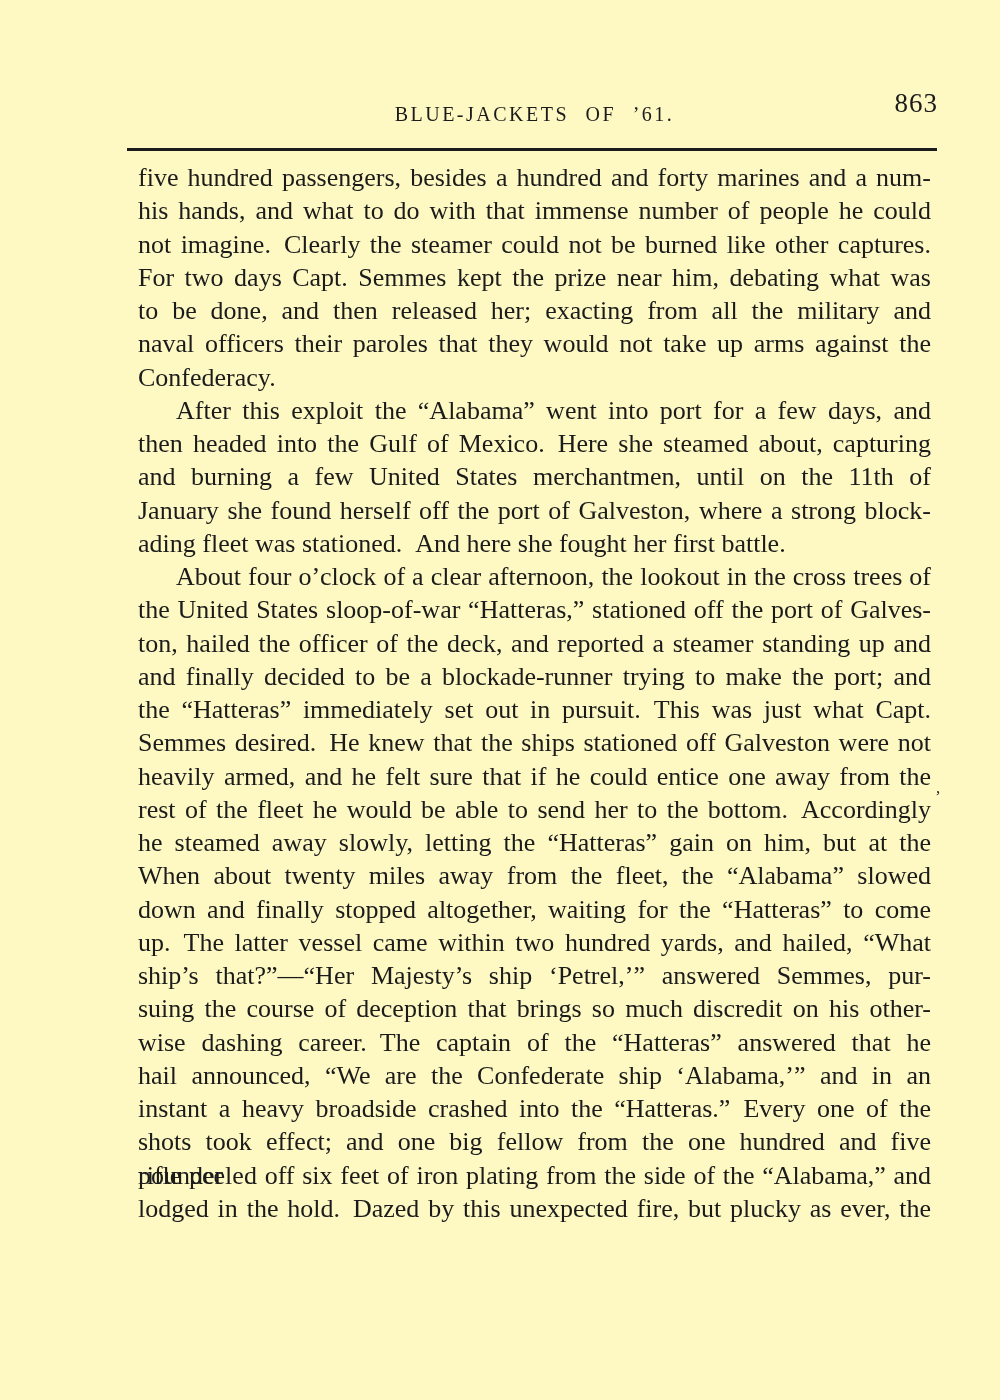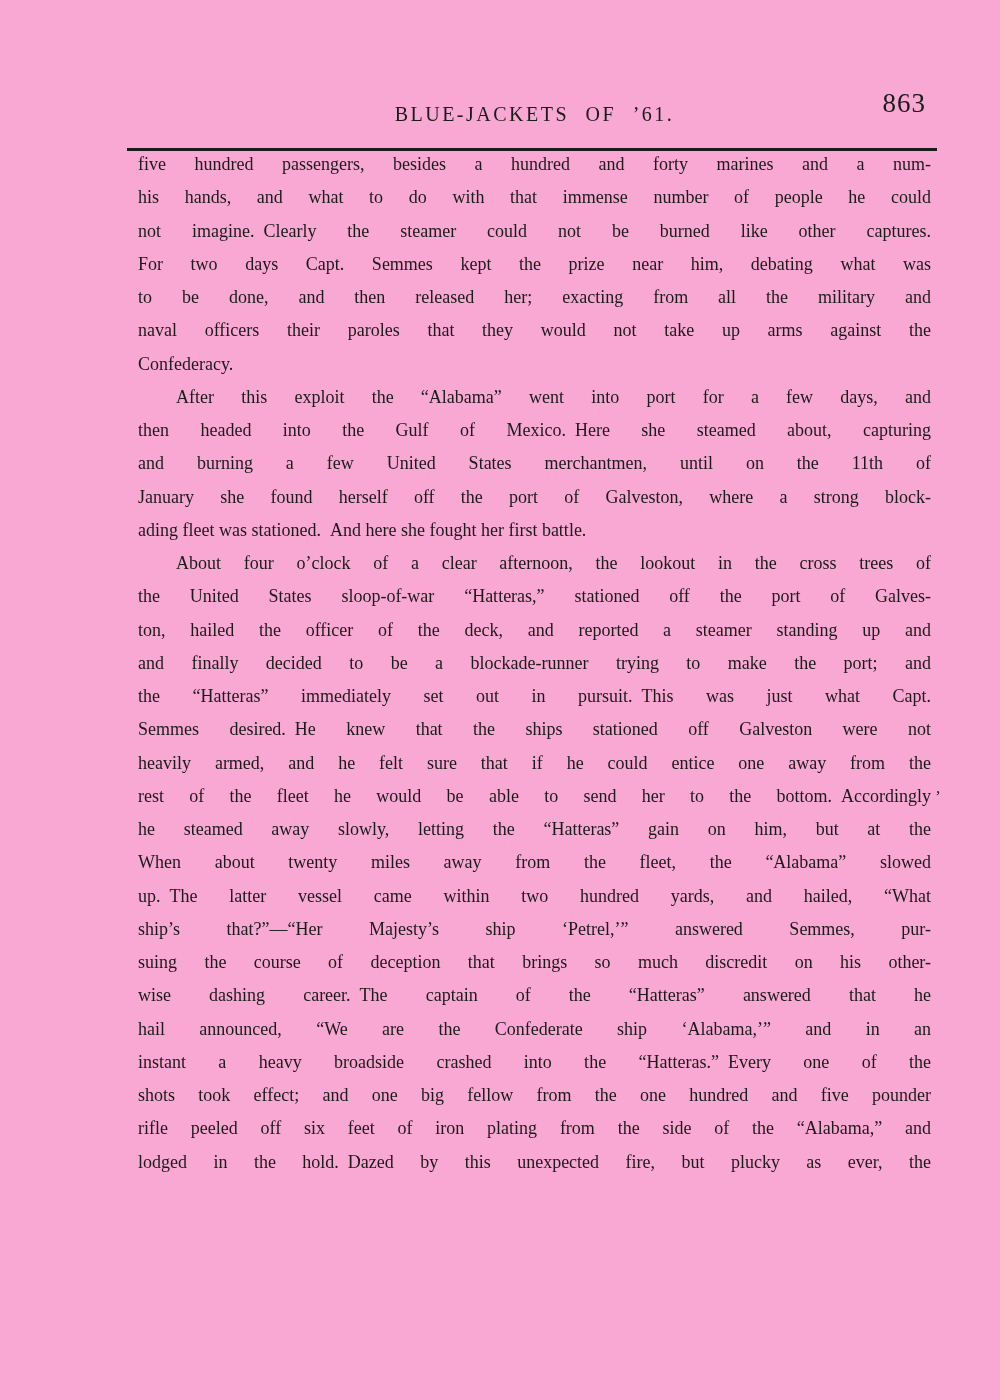--- a/index.html
+++ b/index.html
@@ -4,58 +4,58 @@
 <style>
   html, body {
     margin: 0;
     padding: 0;
     background: #ffffff;
   }
   .page {
     position: relative;
     width: 1000px;
     height: 1400px;
-    background: #f9a8d4;
+    background: #fef9c3;
     font-family: "Liberation Serif", "DejaVu Serif", serif;
     color: #1b1b1b;
     overflow: hidden;
   }
   .running-head {
     position: absolute;
     top: 103px;
     left: 138px;
     width: 793px;
     text-align: center;
     font-size: 20px;
     letter-spacing: 2.5px;
     word-spacing: 9px;
     white-space: nowrap;
   }
   .page-number {
     position: absolute;
     top: 88px;
-    right: 74px;
+    right: 62px;
     font-size: 27px;
     letter-spacing: 1px;
     margin-left: 12px;
   }
   .rule {
     position: absolute;
     top: 148px;
     left: 127px;
     width: 810px;
     height: 3px;
     background: #1c1c1c;
   }
   .body-text {
     position: absolute;
-    top: 148px;
+    top: 161px;
     left: 138px;
     width: 793px;
-    font-size: 18px;
+    font-size: 26px;
     font-family: Liberation Serif, serif;
   }
   .line {
     height: 33.25px;
     line-height: 33.25px;
     text-align: justify;
     text-align-last: justify;
   }
   .line.end {
     text-align-last: left;
@@ -100,20 +100,21 @@
     <div class="line indent">About four o’clock of a clear afternoon, the lookout in the cross trees of</div>
     <div class="line">the United States sloop-of-war “Hatteras,” stationed off the port of Galves-</div>
     <div class="line">ton, hailed the officer of the deck, and reported a steamer standing up and</div>
     <div class="line">and finally decided to be a blockade-runner trying to make the port; and</div>
     <div class="line">the “Hatteras” immediately set out in pursuit. This was just what Capt.</div>
     <div class="line">Semmes desired. He knew that the ships stationed off Galveston were not</div>
     <div class="line">heavily armed, and he felt sure that if he could entice one away from the</div>
     <div class="line">rest of the fleet he would be able to send her to the bottom. Accordingly</div>
     <div class="line">he steamed away slowly, letting the “Hatteras” gain on him, but at the</div>
     <div class="line">When about twenty miles away from the fleet, the “Alabama” slowed</div>
+    <div class="line">down and finally stopped altogether, waiting for the “Hatteras” to come</div>
     <div class="line">up. The latter vessel came within two hundred yards, and hailed, “What</div>
     <div class="line">ship’s that?”—“Her Majesty’s ship ‘Petrel,’” answered Semmes, pur-</div>
     <div class="line">suing the course of deception that brings so much discredit on his other-</div>
     <div class="line">wise dashing career. The captain of the “Hatteras” answered that he</div>
     <div class="line">hail announced, “We are the Confederate ship ‘Alabama,’” and in an</div>
     <div class="line">instant a heavy broadside crashed into the “Hatteras.” Every one of the</div>
     <div class="line">shots took effect; and one big fellow from the one hundred and five pounder</div>
     <div class="line">rifle peeled off six feet of iron plating from the side of the “Alabama,” and</div>
     <div class="line">lodged in the hold. Dazed by this unexpected fire, but plucky as ever, the</div>
   </div>

